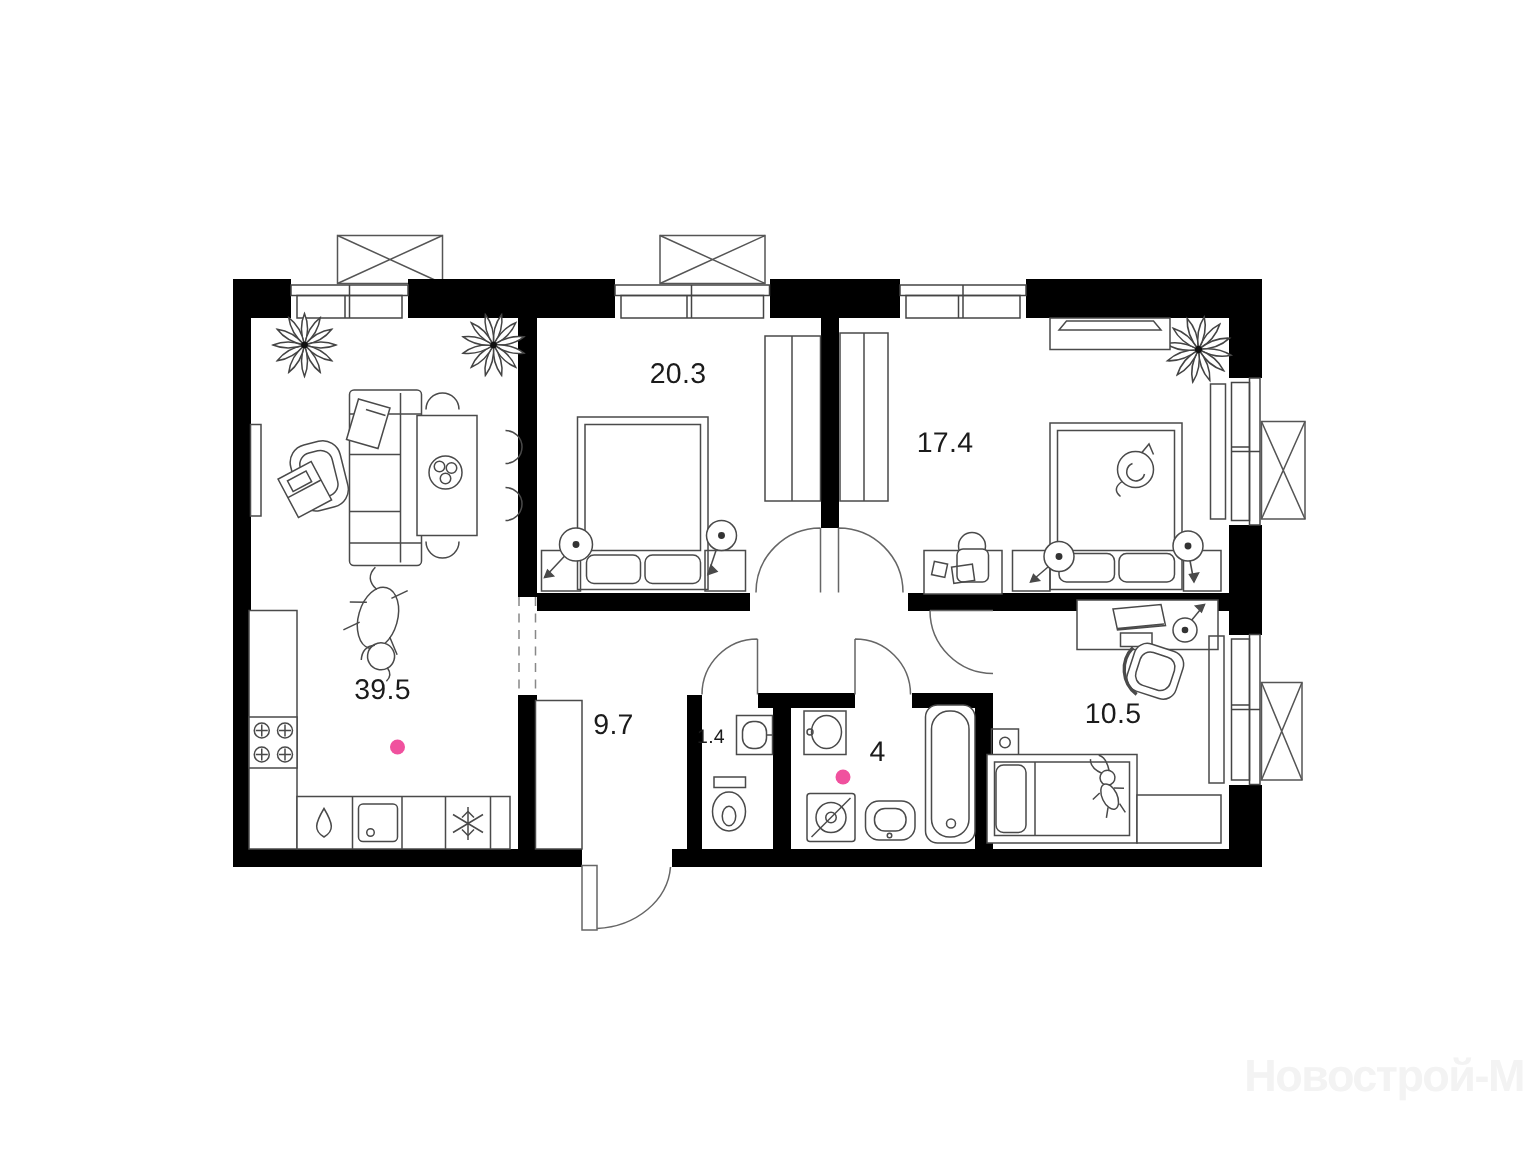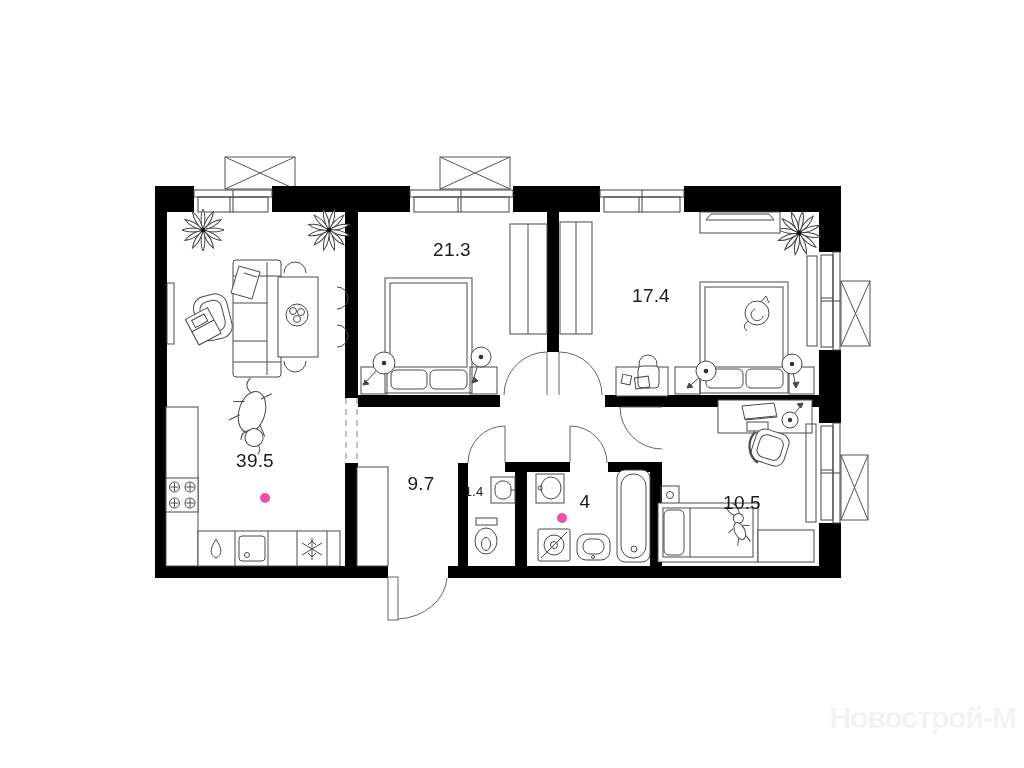--- a/index.html
+++ b/index.html
@@ -375,24 +375,24 @@
     <g>
           <rect x="758" y="530" width="56" height="32" fill="#fff"></rect>
         </g>
     <g>
           <rect x="806" y="424" width="10" height="98"></rect>
         </g>
   </g>
 </svg>
 
   <div class="room-label" style="left:255px;top:461px">39.5</div>
-  <div class="room-label" style="left:452px;top:250px">21.3</div>
-  <div class="room-label" style="left:651px;top:296px">17.4</div>
-  <div class="room-label" style="left:421px;top:484px">9.7</div>
+  <div class="room-label" style="left:452px;top:250px">20.3</div>
+  <div class="room-label" style="left:630px;top:296px">17.4</div>
+  <div class="room-label" style="left:409px;top:484px">9.7</div>
   <div class="room-label" style="left:474px;top:491px;font-size:13px">1.4</div>
   <div class="room-label" style="left:585px;top:502px">4</div>
-  <div class="room-label" style="left:742px;top:503px">10.5</div>
+  <div class="room-label" style="left:742px;top:477px">10.5</div>
 
   <div class="marker" style="left:265px;top:498px"></div>
   <div class="marker" style="left:562px;top:518px"></div>
 
   <div class="watermark">Новострой-М</div>
 </div>
 
 </body></html>

